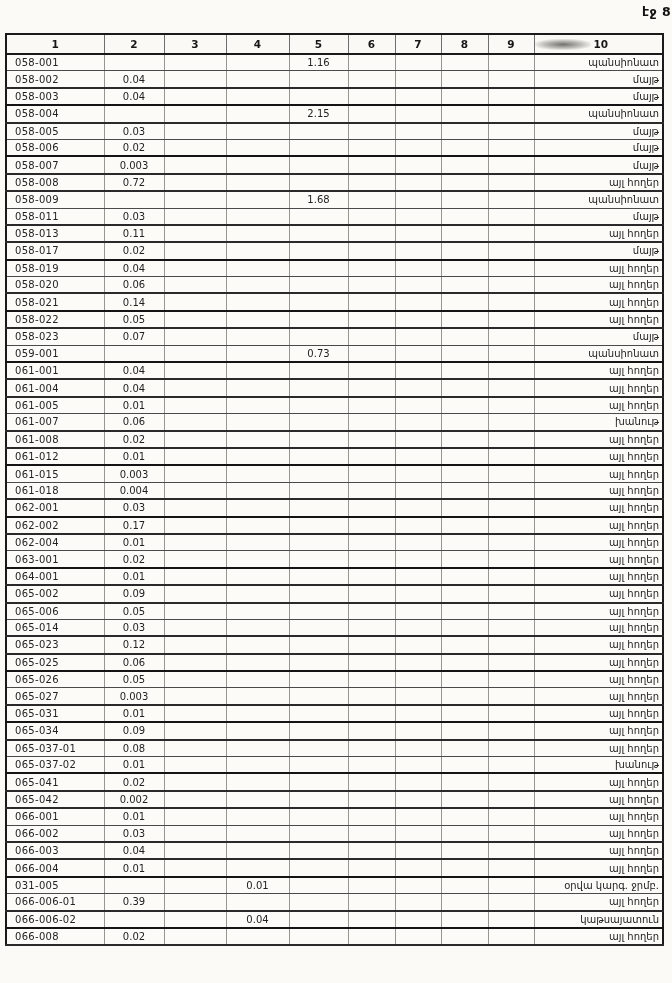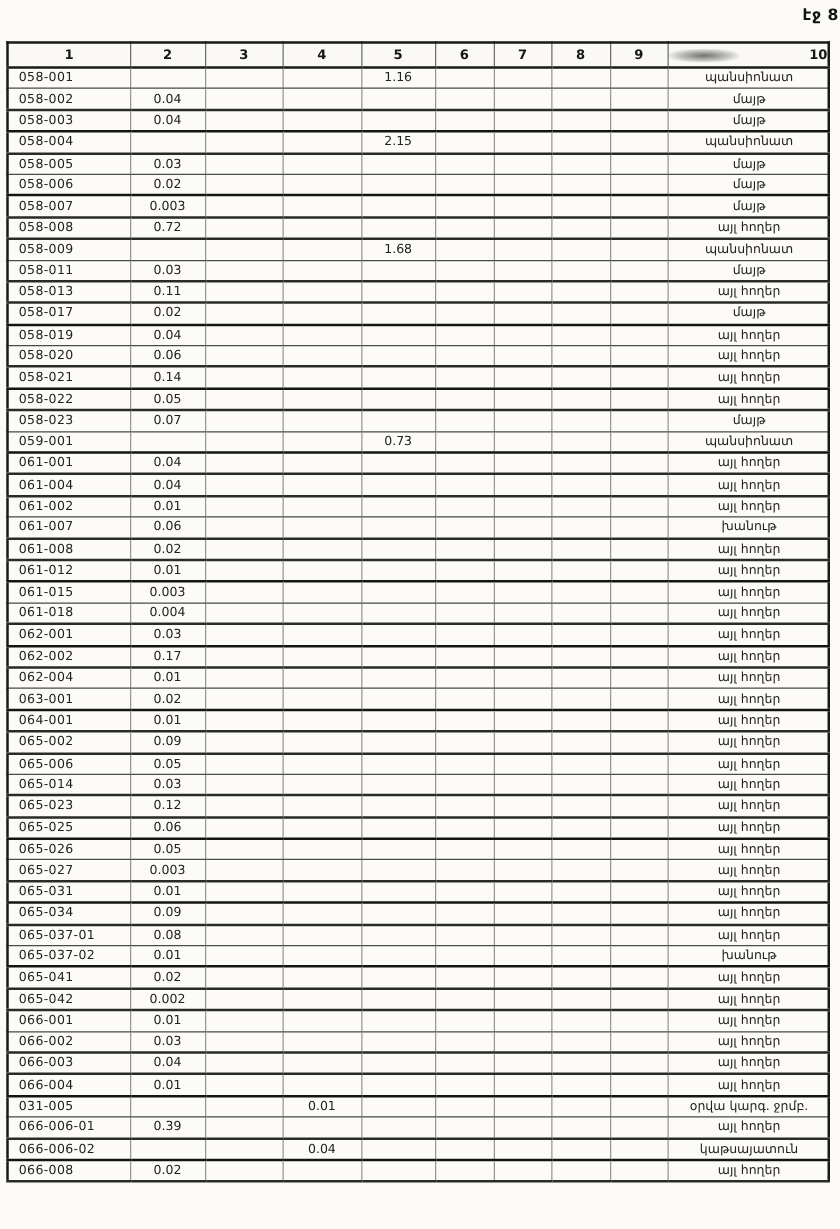--- a/index.html
+++ b/index.html
@@ -23,40 +23,40 @@
   col.c5{width:59px}col.c6{width:47px}col.c7{width:46px}col.c8{width:47px}
   col.c9{width:46px}col.c10{width:129px}
   th{
     height:18px;font-size:10.5px;font-weight:bold;text-align:center;
     border-left:1px solid #6e6e6e;border-right:1px solid #6e6e6e;
     border-bottom:2px solid #1a1a1a;color:#161616;padding:0;
     background:#faf9f5;
   }
   th:first-child{border-left:none}
   th:last-child{border-right:none}
-  th .hwrap{display:flex;align-items:center;justify-content:space-between;gap:3px;}
+  th .hwrap{display:flex;align-items:center;justify-content:flex-start;gap:3px;}
   .smudge{
     display:inline-block;width:56px;height:11px;border-radius:6px;
     background:radial-gradient(ellipse at center, rgba(80,80,78,.8) 0%, rgba(125,125,120,.5) 45%, rgba(200,200,195,0) 78%);
     filter:blur(.4px);
   }
   td{
     height:15.4px;font-size:10px;padding:0 3px;
     border-left:1px solid #979792;border-right:1px solid #979792;
     border-bottom:2px solid #2a2a2a;
     overflow:hidden;white-space:nowrap;vertical-align:middle;
     color:#222;
   }
   td:first-child{border-left:none}
   td:last-child{border-right:none}
   tbody tr:nth-child(3n) td{border-bottom-color:#141414;}
   tbody tr:nth-child(4n+1) td{border-bottom-width:1px;border-bottom-color:#4a4a4a;}
   td.c-code{text-align:left;letter-spacing:.3px;padding-left:8px;}
   td.c-num{text-align:center;}
-  td.c-use{text-align:center;position:relative;padding-left:5px;margin-top:48px;}
+  td.c-use{text-align:right;position:relative;padding-left:5px;margin-top:48px;}
 </style>
 </head>
 <body>
 
 <div>
   <div class="page-label">էջ 8</div>
 
   <table class="sheet">
     <colgroup>
       <col class="c1">
@@ -324,21 +324,21 @@
           <td class="c-num"></td>
           <td class="c-num"></td>
           <td class="c-num"></td>
           <td class="c-num"></td>
           <td class="c-num"></td>
           <td class="c-num"></td>
           <td class="c-num"></td>
           <td class="c-use"><span>այլ հողեր</span></td>
         </tr>
         <tr>
-          <td class="c-code">061-002</td>
+          <td class="c-code">061-005</td>
           <td class="c-num">0.01</td>
           <td class="c-num"></td>
           <td class="c-num"></td>
           <td class="c-num"></td>
           <td class="c-num"></td>
           <td class="c-num"></td>
           <td class="c-num"></td>
           <td class="c-num"></td>
           <td class="c-use"><span>այլ հողեր</span></td>
         </tr>

